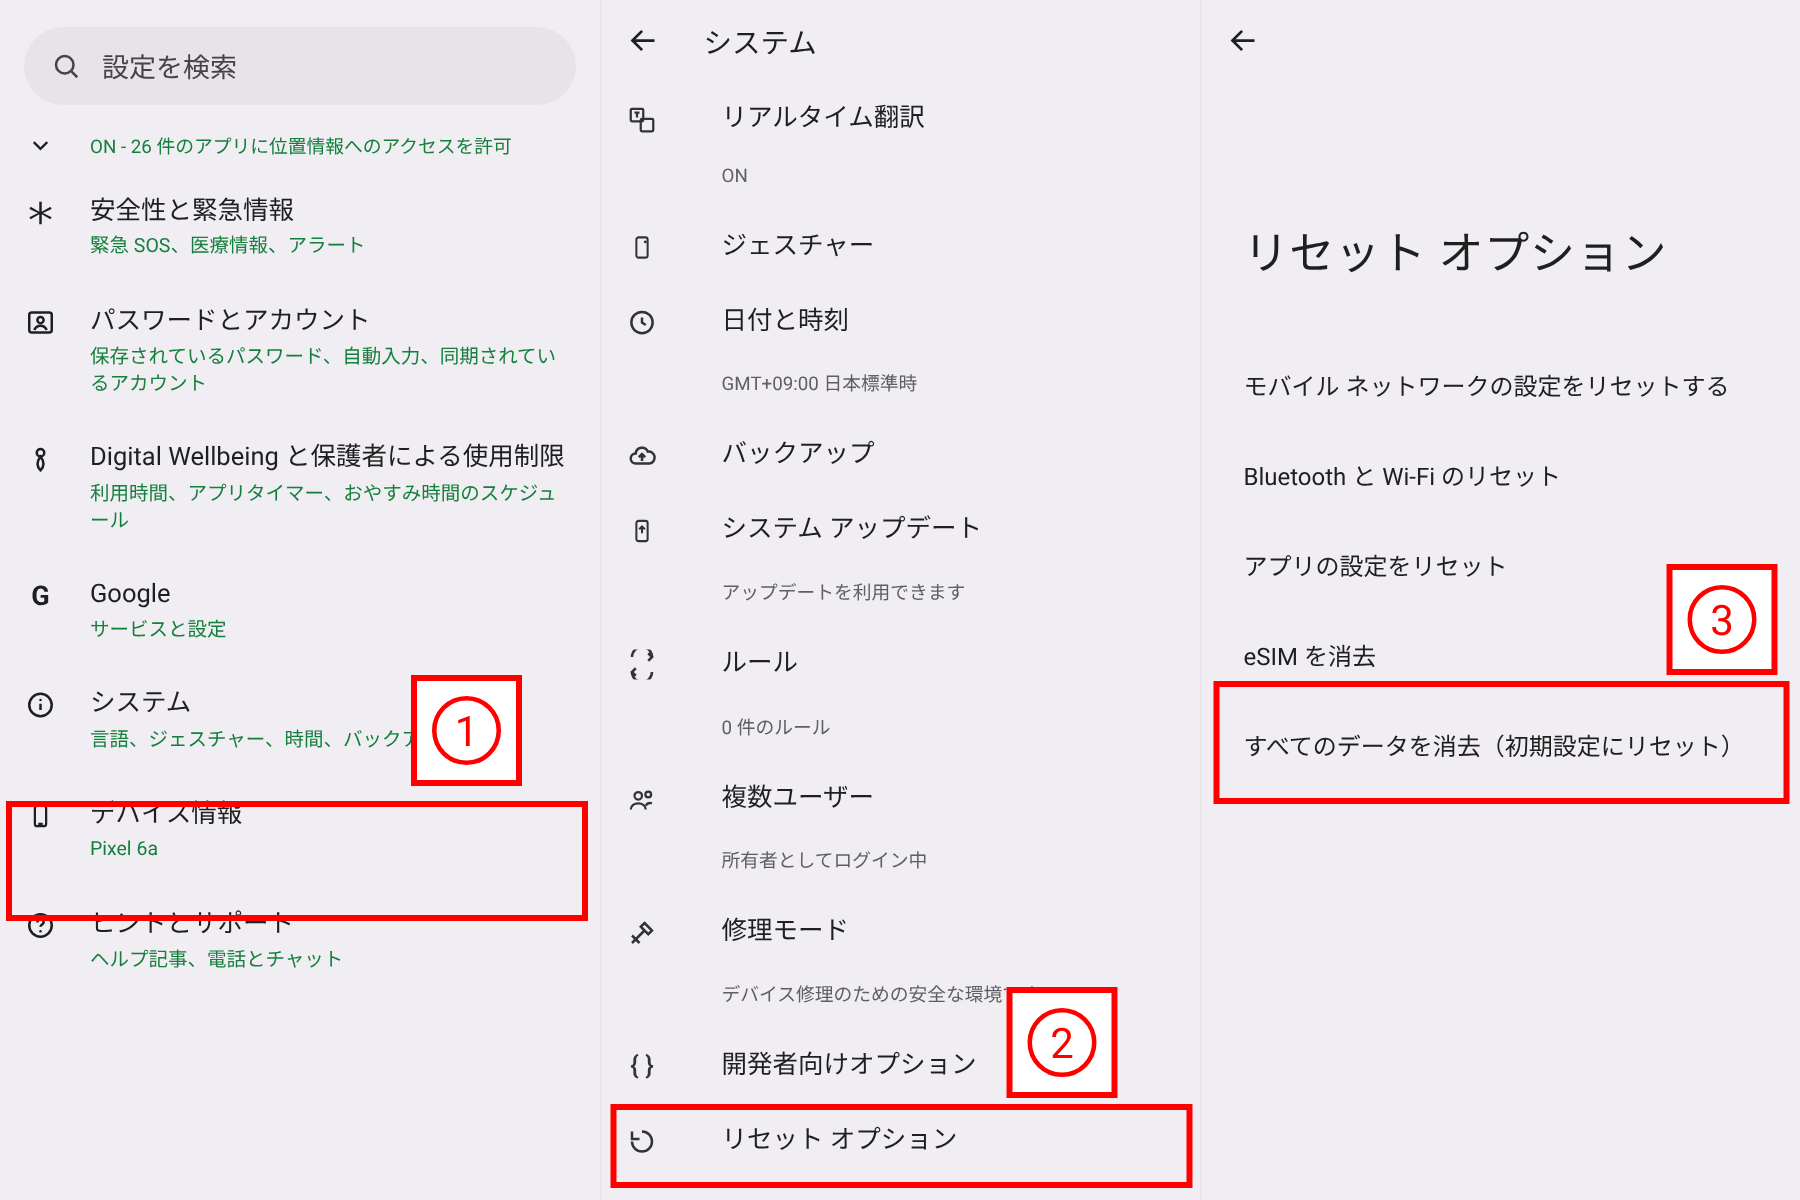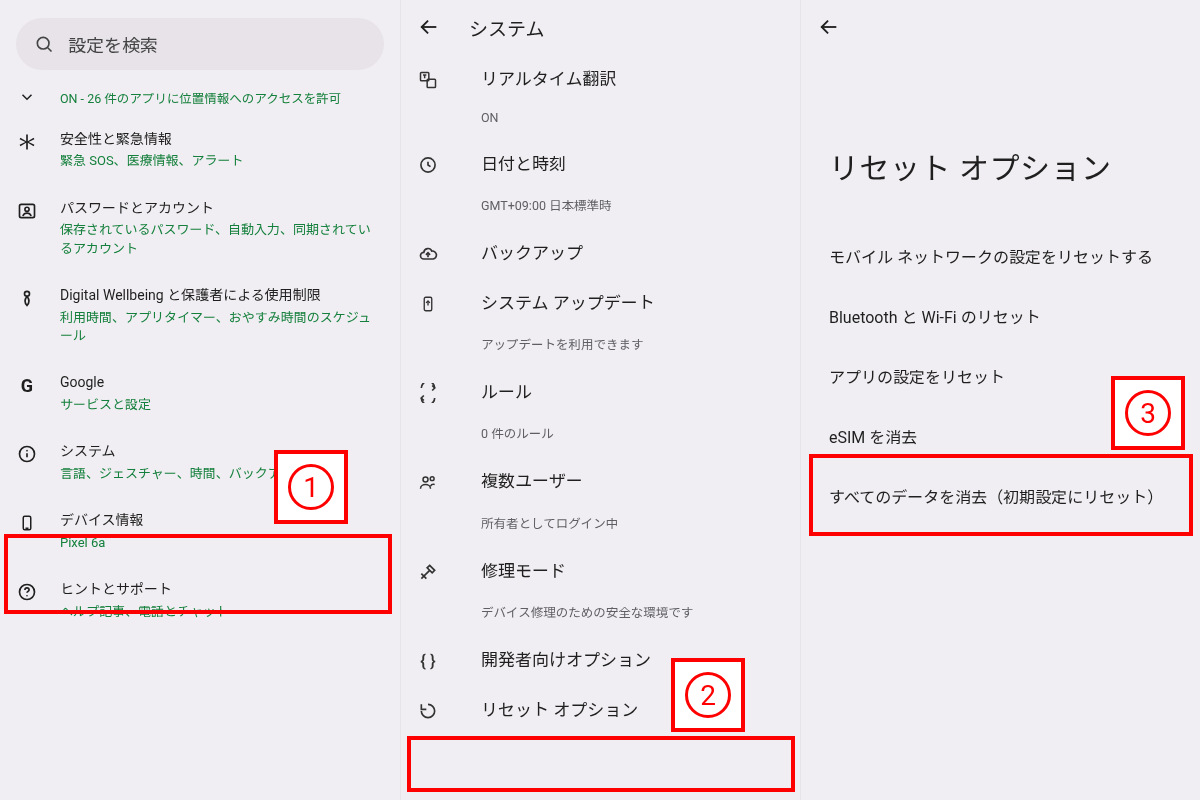--- a/index.html
+++ b/index.html
@@ -43,21 +43,21 @@
   }
   .settings-row .icon-slot {
     width: 30px;
     display:flex;
     justify-content:center;
     padding-top:2px;
     flex:none;
     color:#1f1f1f;
   }
   .settings-row .txt { flex:1; min-width:0; }
-  .settings-row .title { font-size:14px; color:#1f1f1f; line-height:1.35; }
+  .settings-row .title { font-size:17px; color:#1f1f1f; line-height:1.35; }
   .settings-row .sub  { font-size:13px; color:#15803d; margin-top:4px; line-height:1.4; }
 
   .collapse-row { padding-top:8px; padding-bottom:8px; }
   .collapse-row .sub { font-size:12.5px; }
 
   
   .pane-header {
     display:flex;
     align-items:center;
     height:54px;
@@ -253,20 +253,31 @@
           <rect x="11" y="11" width="10" height="10" rx="1"></rect>
           <path d="M6 6h4M8 6v4"></path>
         </svg>
     </span>
     <div class="txt">
       <div class="title">リアルタイム翻訳</div>
       <div class="sub">ON</div>
     </div>
   </div>
 
+  <div class="sys-row">
+    <span class="icon-slot">
+      <svg viewBox="0 0 24 24" width="18" height="20" fill="none" stroke="currentColor" stroke-width="1.8">
+          <rect x="7" y="3" width="10" height="18" rx="2"></rect>
+          <circle cx="15" cy="7" r="1.3" fill="currentColor" stroke="none"></circle>
+        </svg>
+    </span>
+    <div class="txt">
+      <div class="title">ジェスチャー</div>
+    </div>
+  </div>
 
   <div class="sys-row">
     <span class="icon-slot">
       <svg viewBox="0 0 24 24" width="20" height="20" fill="none" stroke="currentColor" stroke-width="2">
           <circle cx="12" cy="12" r="8.5"></circle>
           <polyline points="12 8 12 12 15 14"></polyline>
         </svg>
     </span>
     <div class="txt">
       <div class="title">日付と時刻</div>

